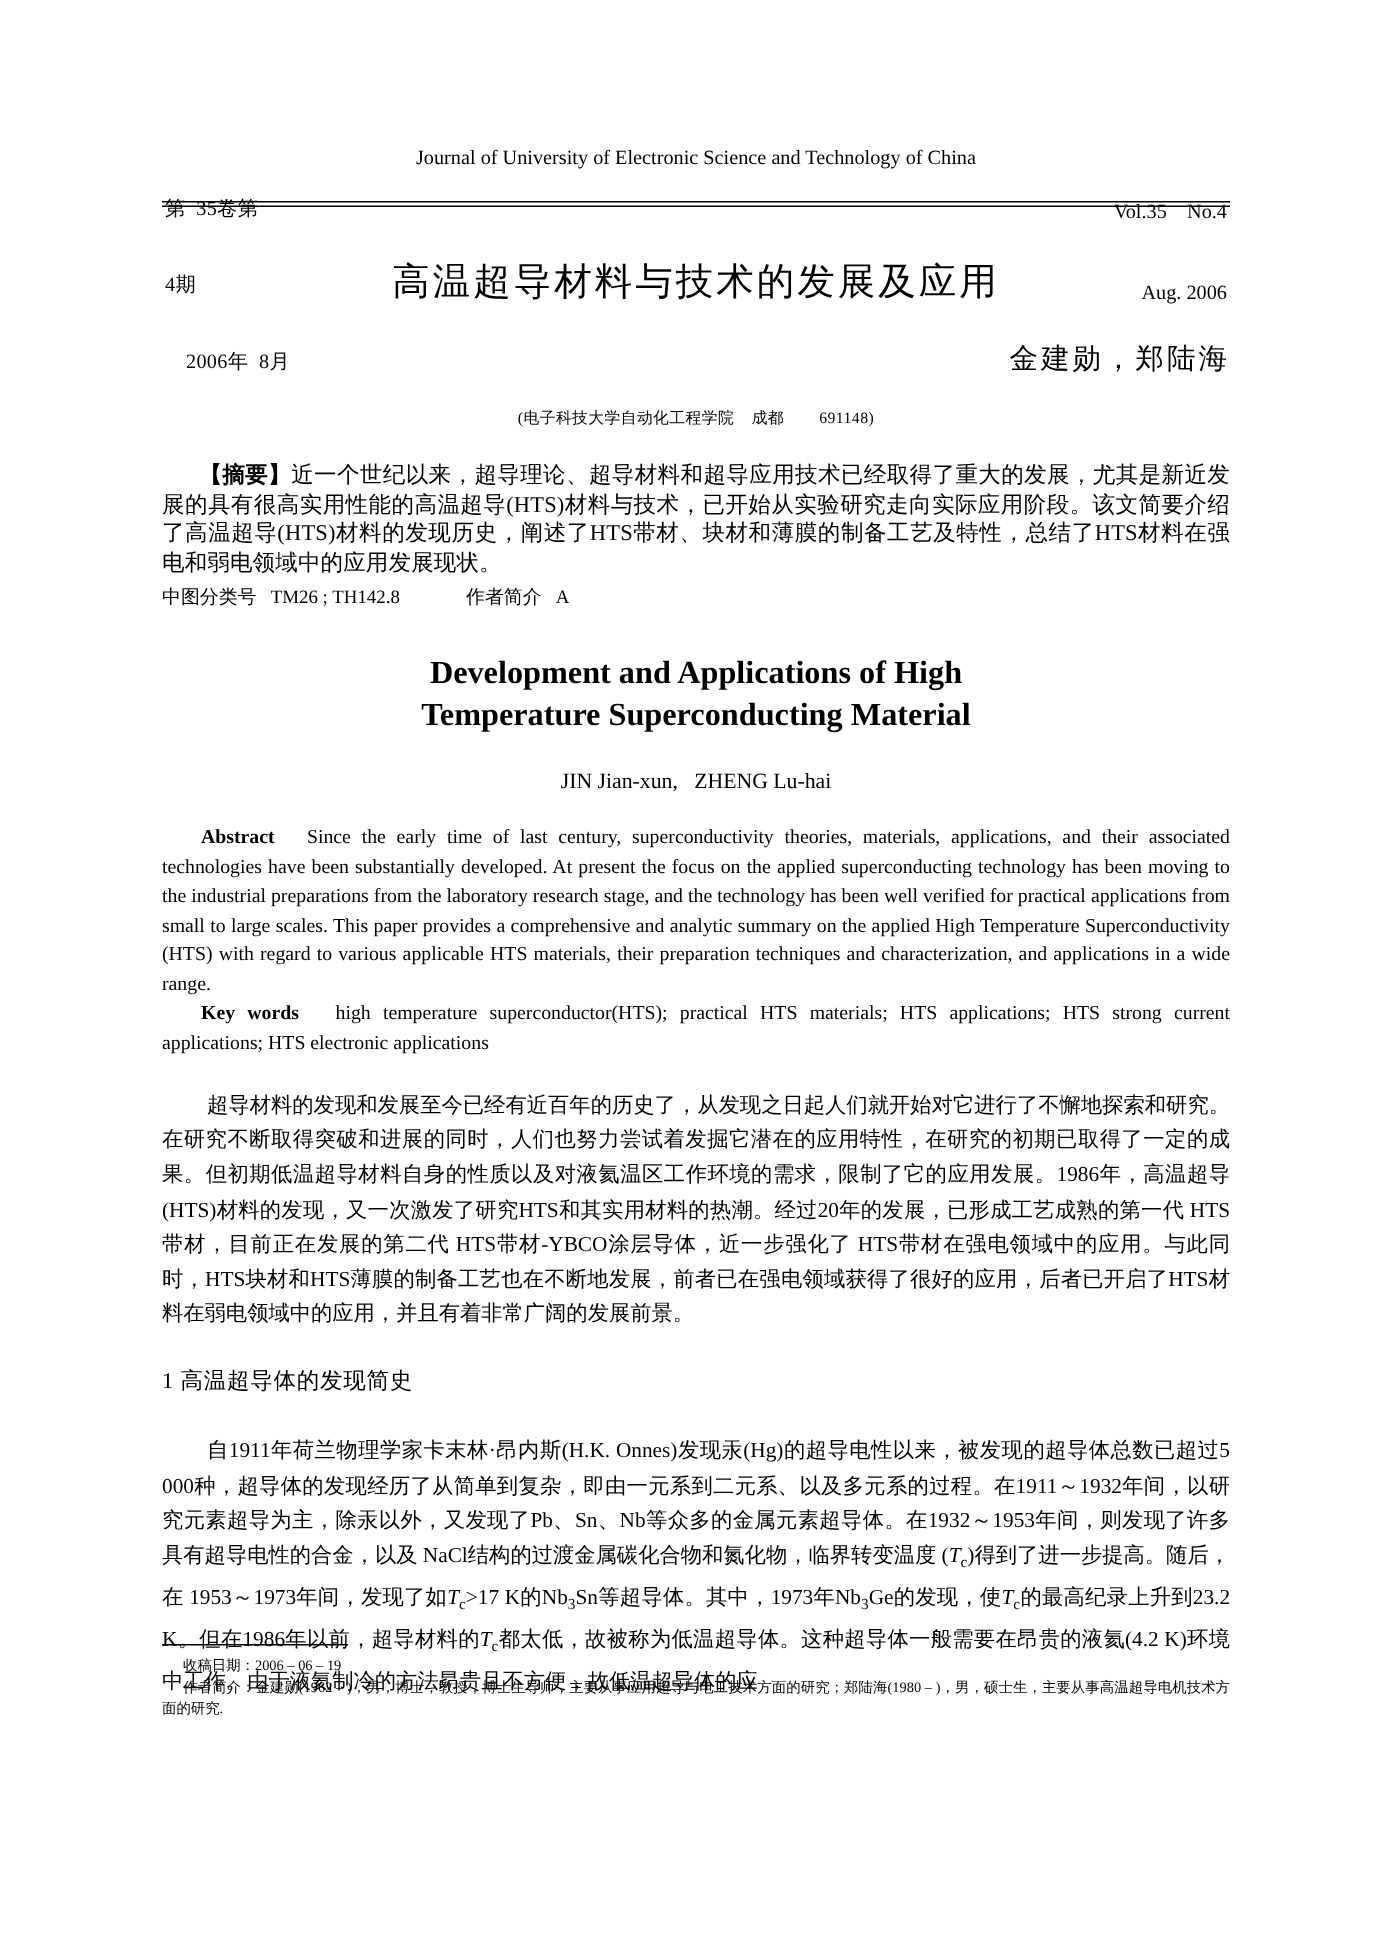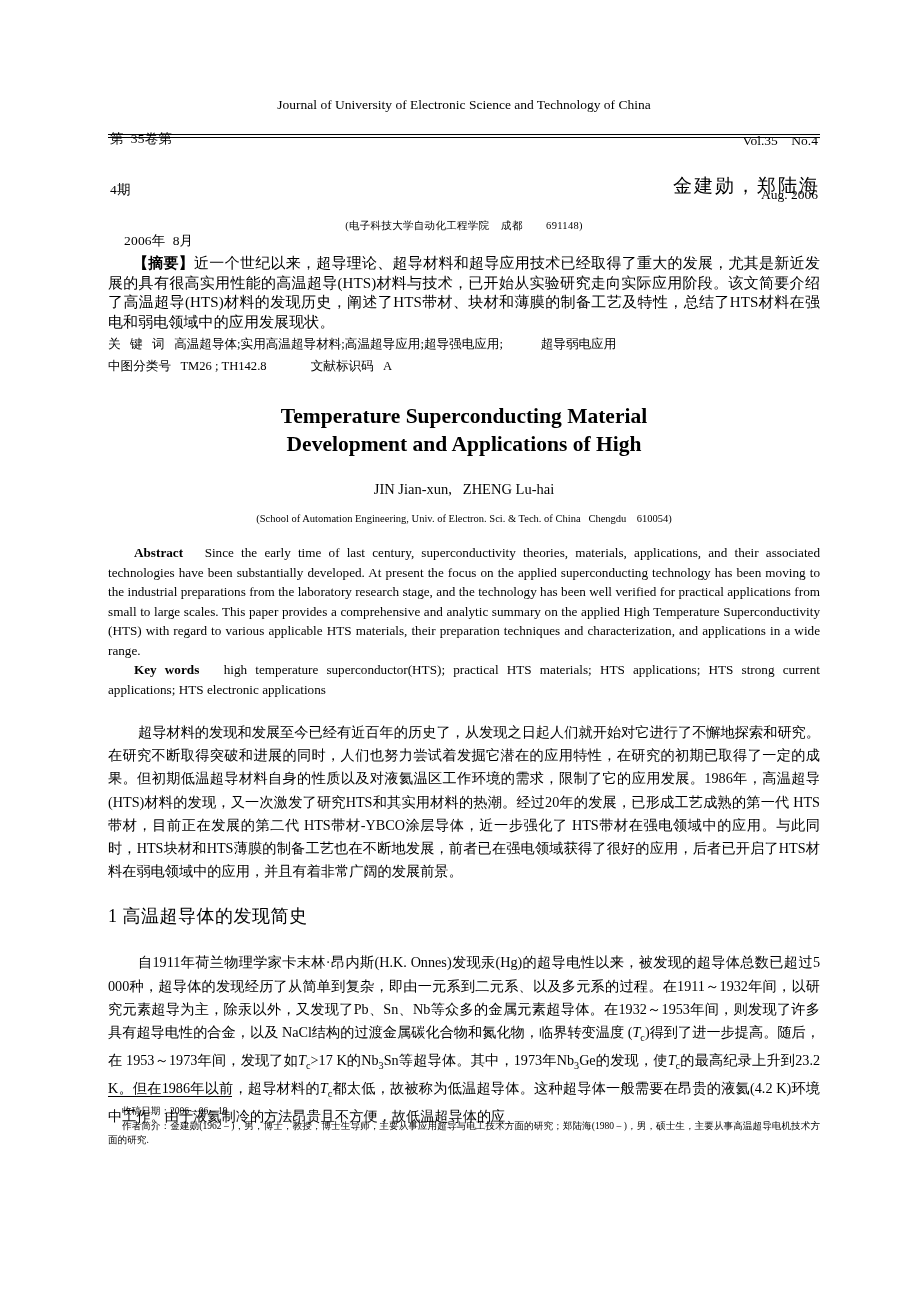--- a/index.html
+++ b/index.html
@@ -163,21 +163,21 @@
   .body-para {
     font-size: 14.2px;
     line-height: 23.2px;
     text-align: justify;
     text-justify: inter-ideograph;
     margin-top: 22px;
   }
   .body-para p { margin: 0; text-indent: 30px; }
 
   .sec-head {
-    font-size: 18px;
+    font-size: 15px;
     line-height: 26px;
     margin-top: 20px;
     letter-spacing: 0.5px;
   }
   .sec-head .num { font-weight: normal; }
 
   
   .footnote-wrap {
     position: absolute;
     left: 108px;
@@ -216,37 +216,36 @@
       <div class="mh-center">
         <div class="en">Journal of University of Electronic Science and Technology of China</div>
       </div>
       <div class="mh-right">
         <div>Vol.35    No.4</div>
         <div>Aug. 2006</div>
       </div>
       <div class="mh-rule"></div>
     </div>
 
+    <div class="cn-title">高温超导材料与技术的发展及应用</div>
     <div class="cn-authors">金建勋，郑陆海</div>
     <div class="cn-affil">(电子科技大学自动化工程学院    成都        691148)</div>
 
     <div class="cn-abstract">
       <p><span class="lead">【摘要】</span><span>近一个世纪以来，超导理论、超导材料和超导应用技术已经取得了重大的发展，尤其是新近发展的具有很高实用性能的高温超导(HTS)材料与技术，已开始从实验研究走向实际应用阶段。该文简要介绍了高温超导(HTS)材料的发现历史，阐述了HTS带材、块材和薄膜的制备工艺及特性，总结了HTS材料在强电和弱电领域中的应用发展现状。</span></p>
     </div>
 
-    <div class="kv-line"><span>关   键   词</span>   <span>高温超导体;实用高温超导材料;高温超导应用;超导强电应用;            超导弱电应用</span></div>
-
-    <div class="kv-line"><span>中图分类号</span>   <span>TM26 ; TH142.8</span>              <span>文献标识码</span>   <span>A</span></div>
+
+    <div class="kv-line"><span>中图分类号</span>   <span>TM26 ; TH142.8</span>              <span>作者简介</span>   <span>A</span></div>
 
     <div class="en-title">
+      <div>Development and Applications of High</div>
       <div>Temperature Superconducting Material</div>
-      <div>Development and Applications of High</div>
     </div>
     <div class="en-authors">JIN Jian-xun,   ZHENG Lu-hai</div>
-    <div class="en-affil">(School of Automation Engineering, Univ. of Electron. Sci. &amp; Tech. of China   Chengdu    610054)</div>
 
     <div class="en-abstract">
       <p><span class="lead">Abstract</span>&nbsp;&nbsp;&nbsp;<span>Since the  early time  of last century,  superconductivity theories,  materials, applications, and  their associated technologies  have  been substantially  developed. At  present the  focus on  the  applied superconducting technology has  been moving to  the industrial preparations  from the laboratory  research stage, and  the technology has been  well verified for  practical applications  from small to  large scales. This  paper provides  a comprehensive and analytic summary on the applied  High Temperature Superconductivity (HTS) with regard to various applicable HTS materials, their preparation techniques and characterization, and applications in a wide range.</span></p>
     </div>
     <div class="en-keywords">
       <p><span class="lead">Key words</span>&nbsp;&nbsp;&nbsp;<span>high  temperature  superconductor(HTS);    practical  HTS  materials;  HTS  applications;   HTS strong current applications;    HTS electronic applications</span></p>
     </div>
 
     <div class="body-para">
       <p>超导材料的发现和发展至今已经有近百年的历史了，从发现之日起人们就开始对它进行了不懈地探索和研究。在研究不断取得突破和进展的同时，人们也努力尝试着发掘它潜在的应用特性，在研究的初期已取得了一定的成果。但初期低温超导材料自身的性质以及对液氦温区工作环境的需求，限制了它的应用发展。1986年，高温超导(HTS)材料的发现，又一次激发了研究HTS和其实用材料的热潮。经过20年的发展，已形成工艺成熟的第一代  HTS带材，目前正在发展的第二代  HTS带材-YBCO涂层导体，近一步强化了  HTS带材在强电领域中的应用。与此同时，HTS块材和HTS薄膜的制备工艺也在不断地发展，前者已在强电领域获得了很好的应用，后者已开启了HTS材料在弱电领域中的应用，并且有着非常广阔的发展前景。</p>

